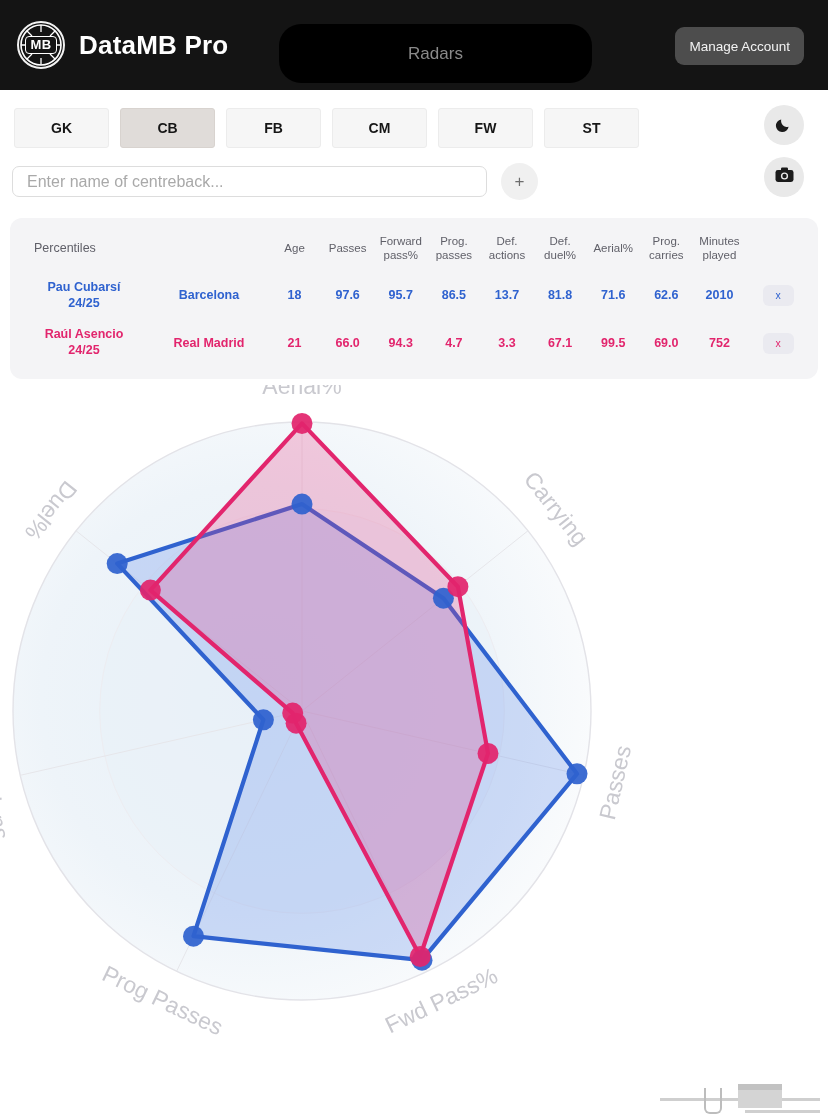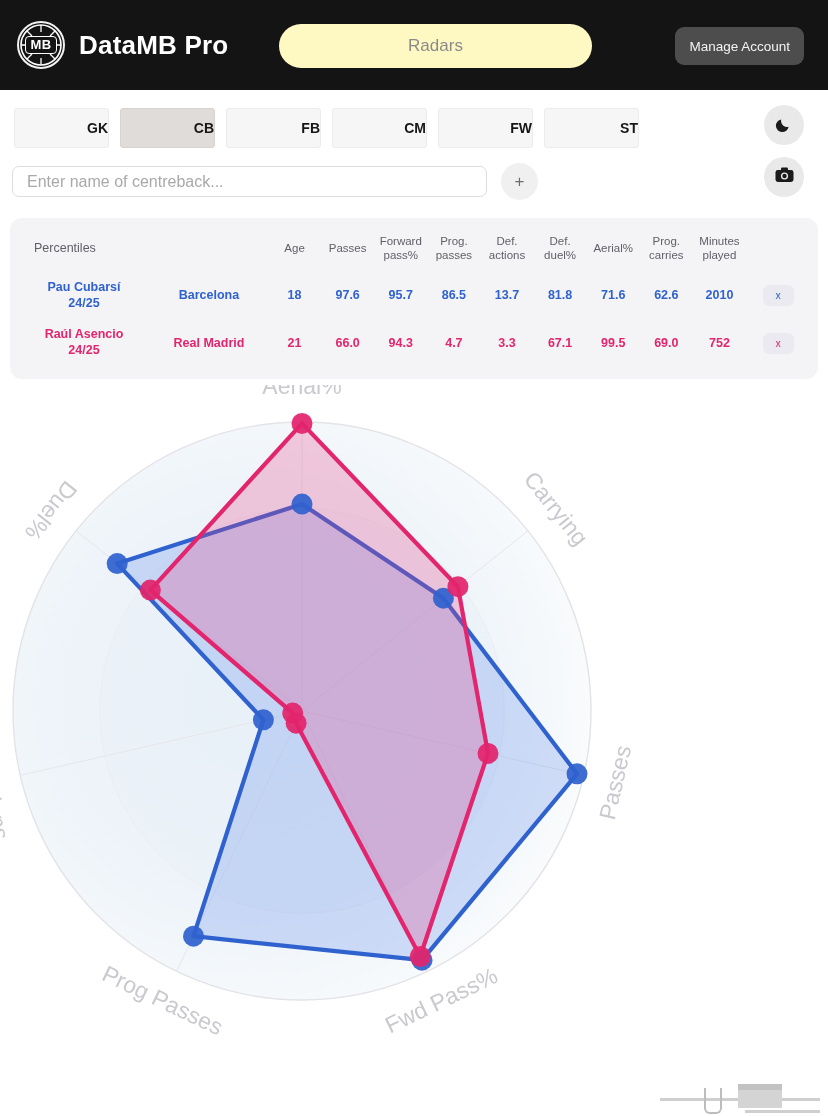--- a/index.html
+++ b/index.html
@@ -44,22 +44,22 @@
     background: #141414;
   }
   .brand-name {
     color: #ffffff;
     font-size: 26px;
     font-weight: bold;
     letter-spacing: .2px;
   }
   .page-pill {
     position:absolute; left: 279px; top: 24px;
-    width: 313px; height: 44px;
-    background: #fef9c3;
+    width: 313px; height: 59px;
+    background: #000000;
     border-radius: 22px;
     display:flex; align-items:center; justify-content:center;
     color: #8a8a8a;
     font-size: 17px;
   }
   .manage-btn {
     position: absolute; right: 24px; top: 27px;
     background: #4d4d4d;
     color: #f3f3f3;
     border: none;
@@ -74,21 +74,21 @@
   
   .tabs-row {
     display:flex; gap: 11px;
     padding: 18px 0 0 14px;
   }
   .pos-tab {
     width: 95px; height: 40px;
     border-radius: 3px;
     background: #f6f6f6;
     border: 1px solid #ececec;
-    display:flex; align-items:center; justify-content:flex-end;
+    display:flex; align-items:center; justify-content:center;
     font-size: 14px; font-weight: bold; color:#161616;
     cursor: pointer;
   }
   .pos-tab.active { background: #e0dcd9; border-color:#d8d3cf; }
 
   
   .search-row { display:flex; align-items:center; gap: 14px; padding: 15px 0 0 12px; }
   .search-input {
     width: 475px; height: 31px;
     border: 1px solid #dddddd;

